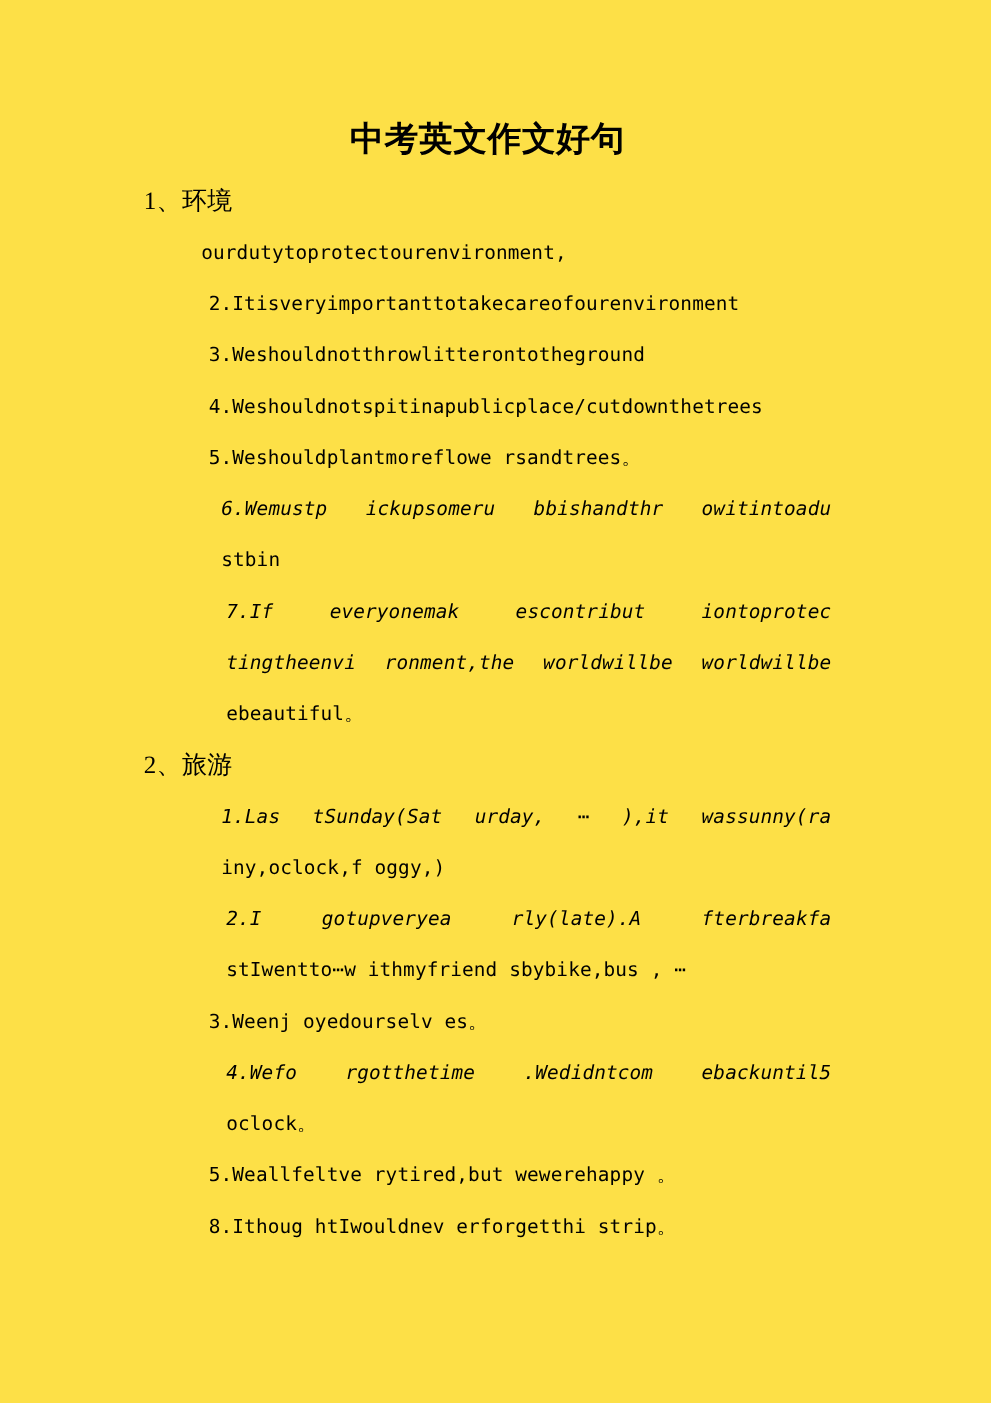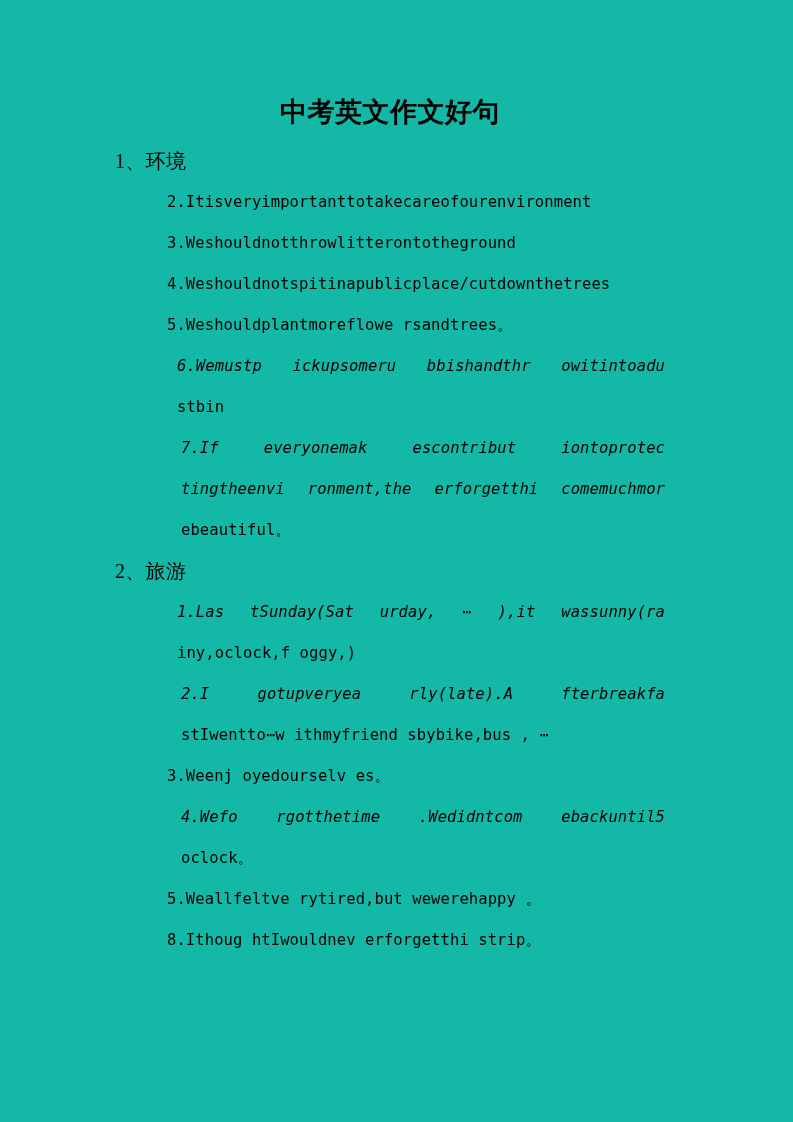--- a/index.html
+++ b/index.html
@@ -6,21 +6,21 @@
   html, body {
     margin: 0;
     padding: 0;
     background: #ffffff;
   }
 
   .page {
     position: relative;
     width: 793px;
     height: 1122px;
-    background: #14b8a6;
+    background: #fde047;
     margin: 0 auto;
     overflow: hidden;
     font-family: "Liberation Serif", "DejaVu Serif", serif;
     color: #000000;
   }
 
   .doc-body {
     position: absolute;
     left: 115px;
     top: 0;
@@ -92,31 +92,32 @@
 <body>
 
 <div class="page">
   <div class="doc-body">
 
     <h1 class="doc-title">中考英文作文好句</h1>
 
     <div id="sections-host">
         <div class="doc-section">
           <div class="section-heading">1、环境</div>
+          <div class="item-line indent-1">ourdutytoprotectourenvironment,</div>
           <div class="item-line indent-2">2.Itisveryimportanttotakecareofourenvironment</div>
           <div class="item-line indent-2">3.Weshouldnotthrowlitterontotheground</div>
           <div class="item-line indent-2">4.Weshouldnotspitinapublicplace/cutdownthetrees</div>
           <div class="item-line indent-2">5.Weshouldplantmoreflowe rsandtrees。</div>
           <div class="item-just indent-3">
             <span class="jline">6.Wemustp ickupsomeru bbishandthr owitintoadu</span>
             <span class="jline-last">stbin</span>
           </div>
           <div class="item-just indent-4">
             <span class="jline">7.If everyonemak escontribut iontoprotec</span>
-            <span class="jline">tingtheenvi ronment,the erforgetthi comemuchmor</span>
+            <span class="jline">tingtheenvi ronment,the worldwillbe worldwillbe</span>
             <span class="jline-last">ebeautiful。</span>
           </div>
         </div>
         <div class="doc-section">
           <div class="section-heading">2、旅游</div>
           <div class="item-just indent-3">
             <span class="jline">1.Las tSunday(Sat urday, ⋯ ),it wassunny(ra</span>
             <span class="jline-last">iny,oclock,f oggy,)</span>
           </div>
           <div class="item-just indent-4">

